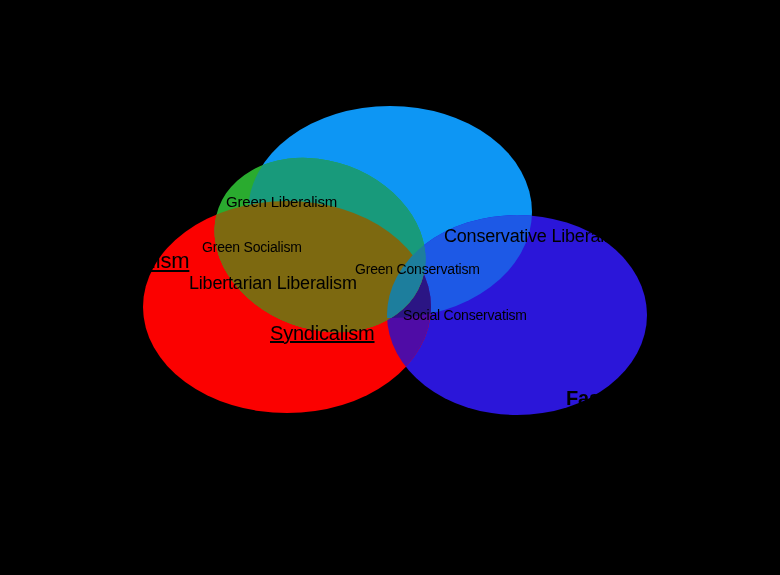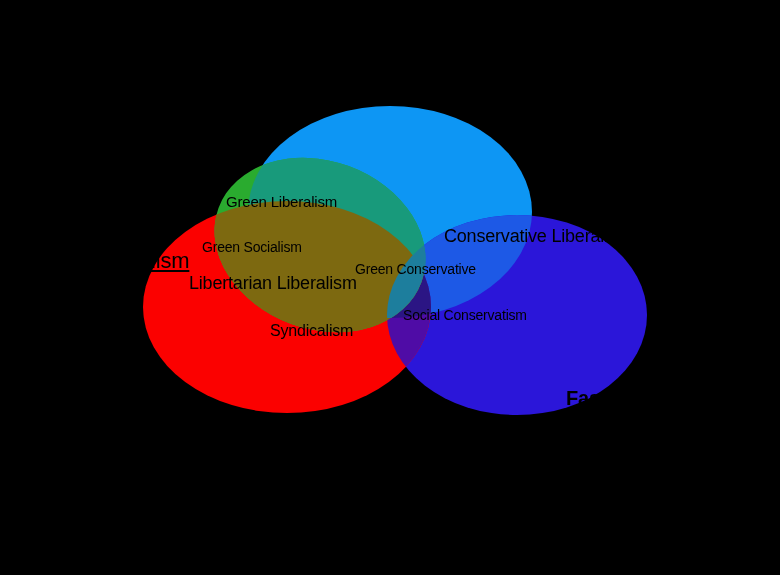--- a/index.html
+++ b/index.html
@@ -27,21 +27,21 @@
     line-height: 1;
     white-space: nowrap;
     letter-spacing: -0.2px;
   }
   .lbl-green-liberalism      { left: 226px; top: 194px; font-size: 15px; }
   .lbl-green-socialism       { left: 202px; top: 240px; font-size: 14px; }
   .lbl-socialism             { left:  97px; top: 250px; font-size: 22px; text-decoration: underline; }
   .lbl-libertarian-socialism { left: 189px; top: 274px; font-size: 18px; }
   .lbl-green-conservatism    { left: 355px; top: 262px; font-size: 14px; }
   .lbl-conservative-liberalism { left: 433px; top: 227px; font-size: 18px; margin-left: 11px; }
-  .lbl-syndicalism           { left: 270px; top: 323px; font-size: 16px; }
+  .lbl-syndicalism           { left: 270px; top: 323px; font-size: 20px; text-decoration: underline; }
   .lbl-social-conservatism   { left: 403px; top: 308px; font-size: 14px; }
   .lbl-fascism               { left: 566px; top: 388px; font-size: 20px; font-weight: bold; }
 </style>
 </head>
 <body>
 
 <div class="stage">
 
   <svg width="780" height="575" viewBox="0 0 780 575">
     <defs>
@@ -85,21 +85,21 @@
   </svg>
 
   <div class="label lbl-green-liberalism">Green Liberalism</div>
 
   <div class="label lbl-green-socialism">Green Socialism</div>
 
   <div class="label lbl-socialism">Socialism</div>
 
   <div class="label lbl-libertarian-socialism">Libertarian Liberalism</div>
 
-  <div class="label lbl-green-conservatism">Green Conservative</div>
+  <div class="label lbl-green-conservatism">Green Conservatism</div>
 
   <div class="label lbl-conservative-liberalism">Conservative Liberalism</div>
 
   <div class="label lbl-syndicalism">Syndicalism</div>
 
   <div class="label lbl-social-conservatism">Social Conservatism</div>
 
   <div class="label lbl-fascism">Fascism</div>
 
 </div>

